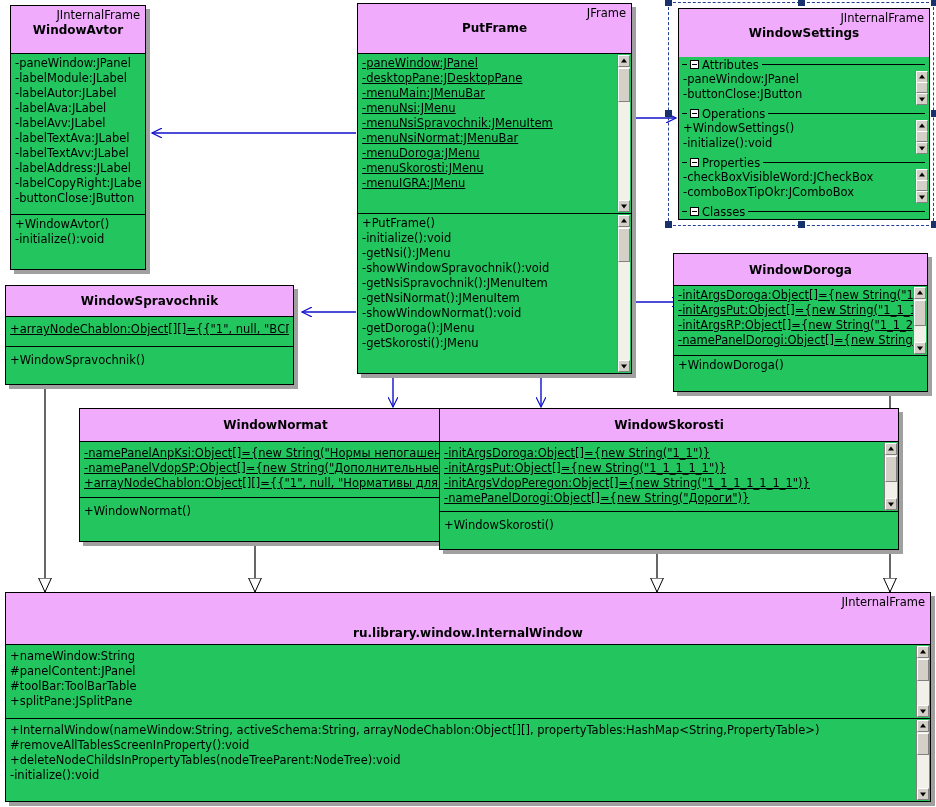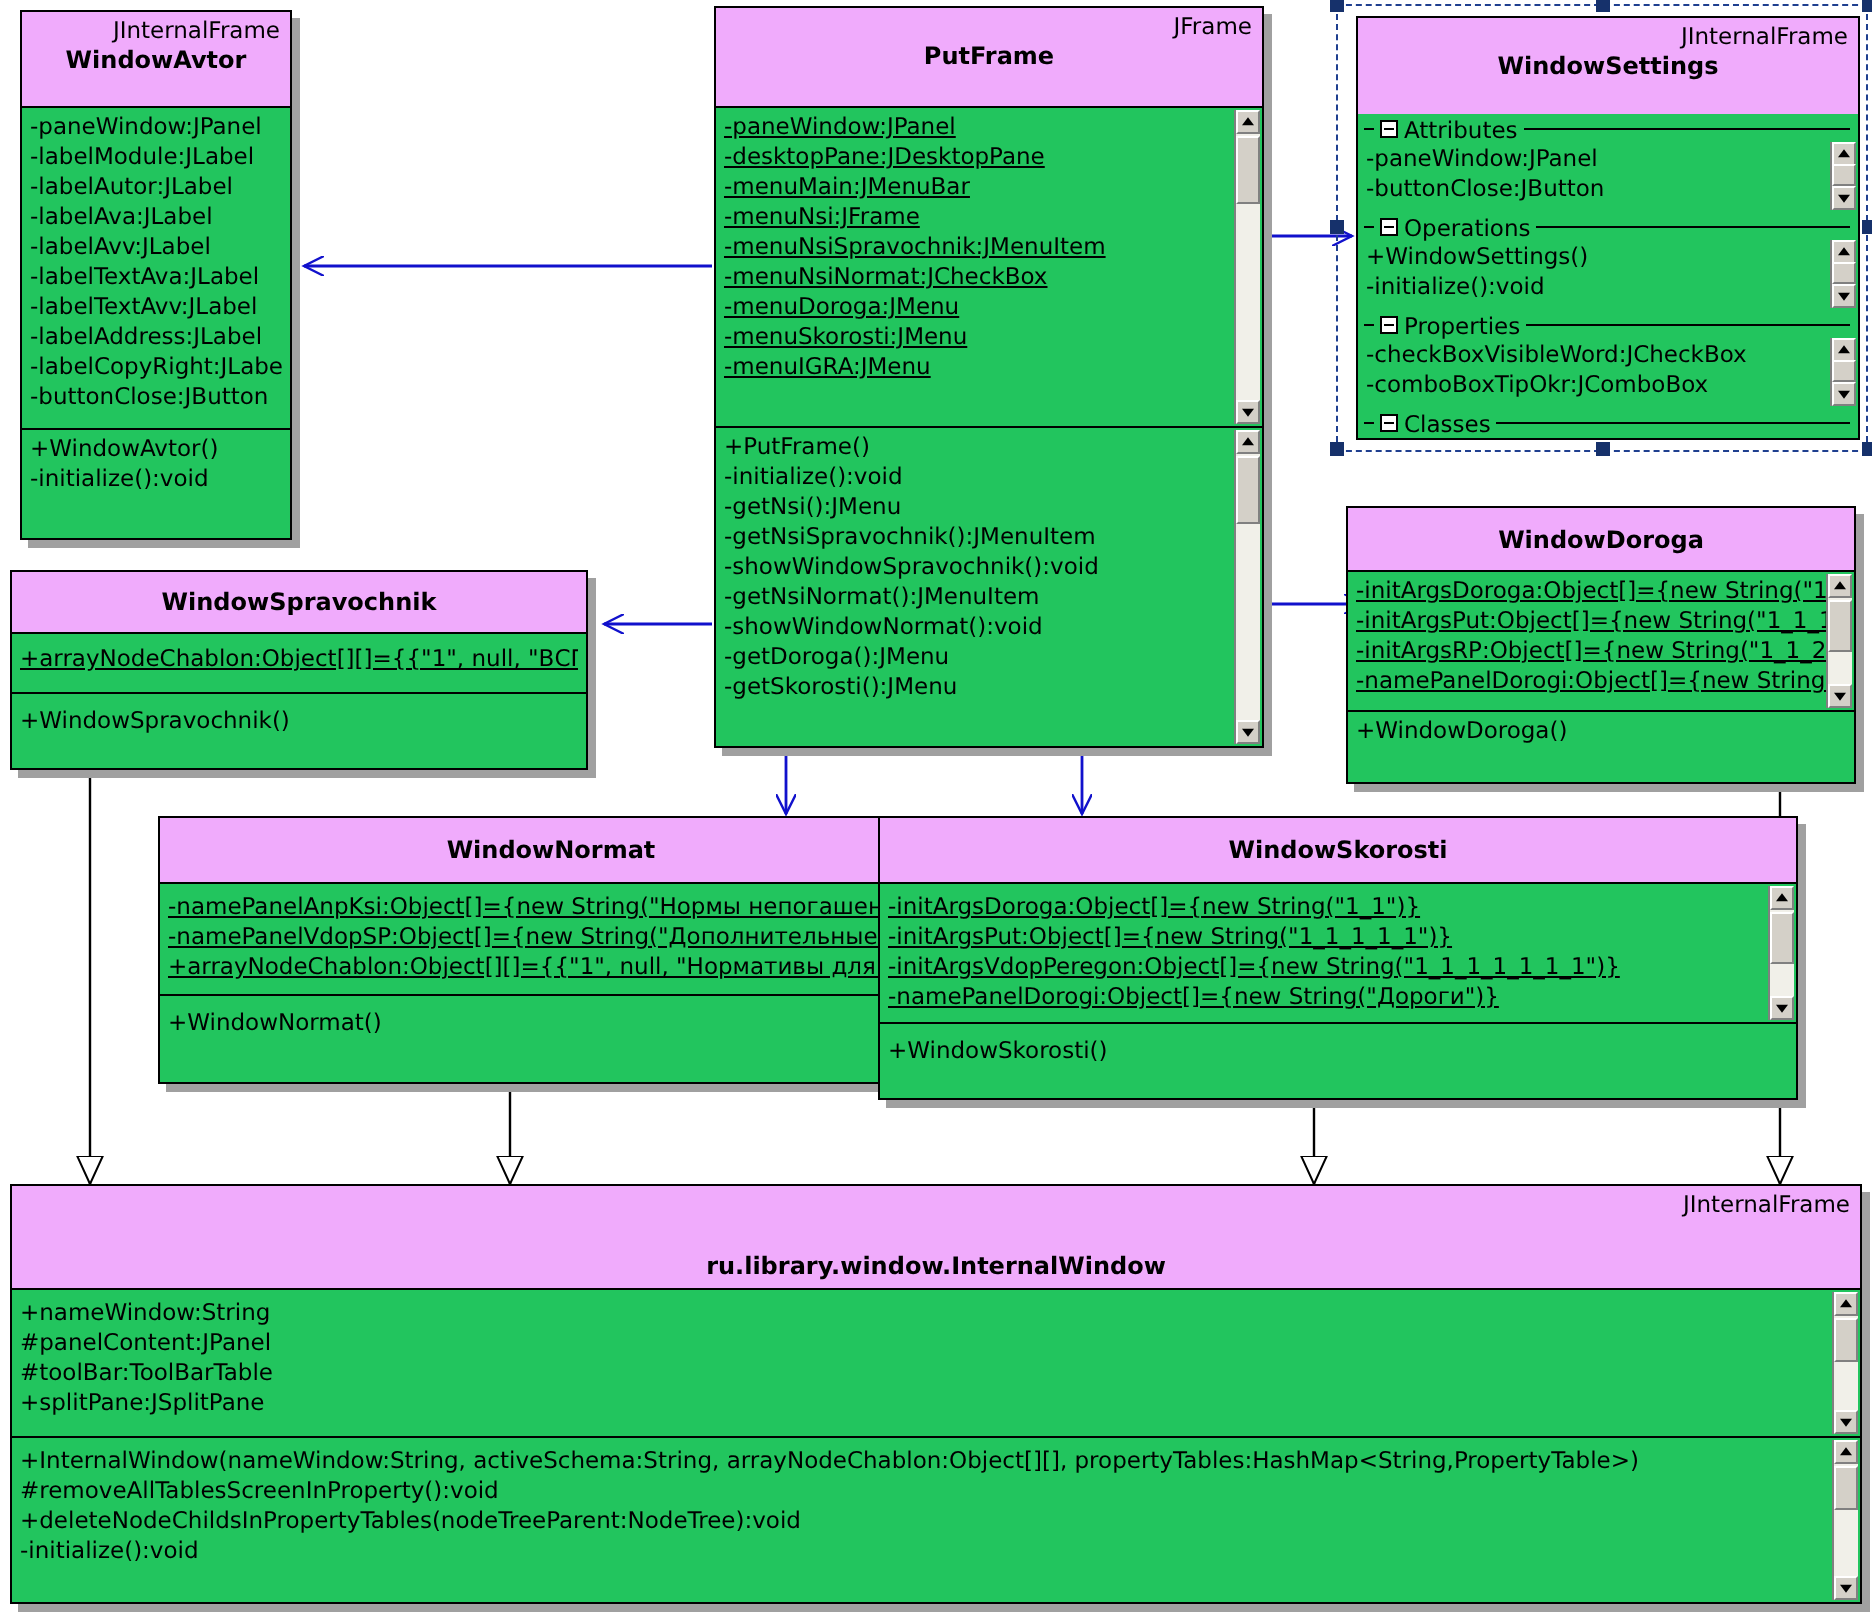--- a/index.html
+++ b/index.html
@@ -266,44 +266,44 @@
   <div class="uml-class shadowed" style="left:357px; top:3px; width:275px; height:371px;">
     <div class="cls-header" style="height:50px;">
       <div class="cls-stereo">JFrame</div>
       <div class="cls-name">PutFrame</div>
     </div>
     <div class="cls-compartment" style="height:160px;">
       <ul class="cls-list">
         <li class="static">-paneWindow:JPanel</li>
         <li class="static">-desktopPane:JDesktopPane</li>
         <li class="static">-menuMain:JMenuBar</li>
-        <li class="static">-menuNsi:JFrame</li>
+        <li class="static">-menuNsi:JMenu</li>
         <li class="static">-menuNsiSpravochnik:JMenuItem</li>
-        <li class="static">-menuNsiNormat:JCheckBox</li>
+        <li class="static">-menuNsiNormat:JMenuBar</li>
         <li class="static">-menuDoroga:JMenu</li>
         <li class="static">-menuSkorosti:JMenu</li>
         <li class="static">-menuIGRA:JMenu</li>
       </ul>
       <div class="vscroll" style="top:1px; bottom:1px;">
         <div class="sb-btn up">
             <i></i>
           </div>
         <div class="sb-thumb" style="top:13px; height:34px;"></div>
         <div class="sb-btn down">
             <i></i>
           </div>
       </div>
     </div>
     <div class="cls-compartment last" style="height:159px;">
       <ul class="cls-list">
         <li>+PutFrame()</li>
         <li>-initialize():void</li>
         <li>-getNsi():JMenu</li>
+        <li>-showWindowSpravochnik():void</li>
         <li>-getNsiSpravochnik():JMenuItem</li>
-        <li>-showWindowSpravochnik():void</li>
         <li>-getNsiNormat():JMenuItem</li>
         <li>-showWindowNormat():void</li>
         <li>-getDoroga():JMenu</li>
         <li>-getSkorosti():JMenu</li>
       </ul>
       <div class="vscroll" style="top:1px; bottom:1px;">
         <div class="sb-btn up">
             <i></i>
           </div>
         <div class="sb-thumb" style="top:13px; height:34px;"></div>

